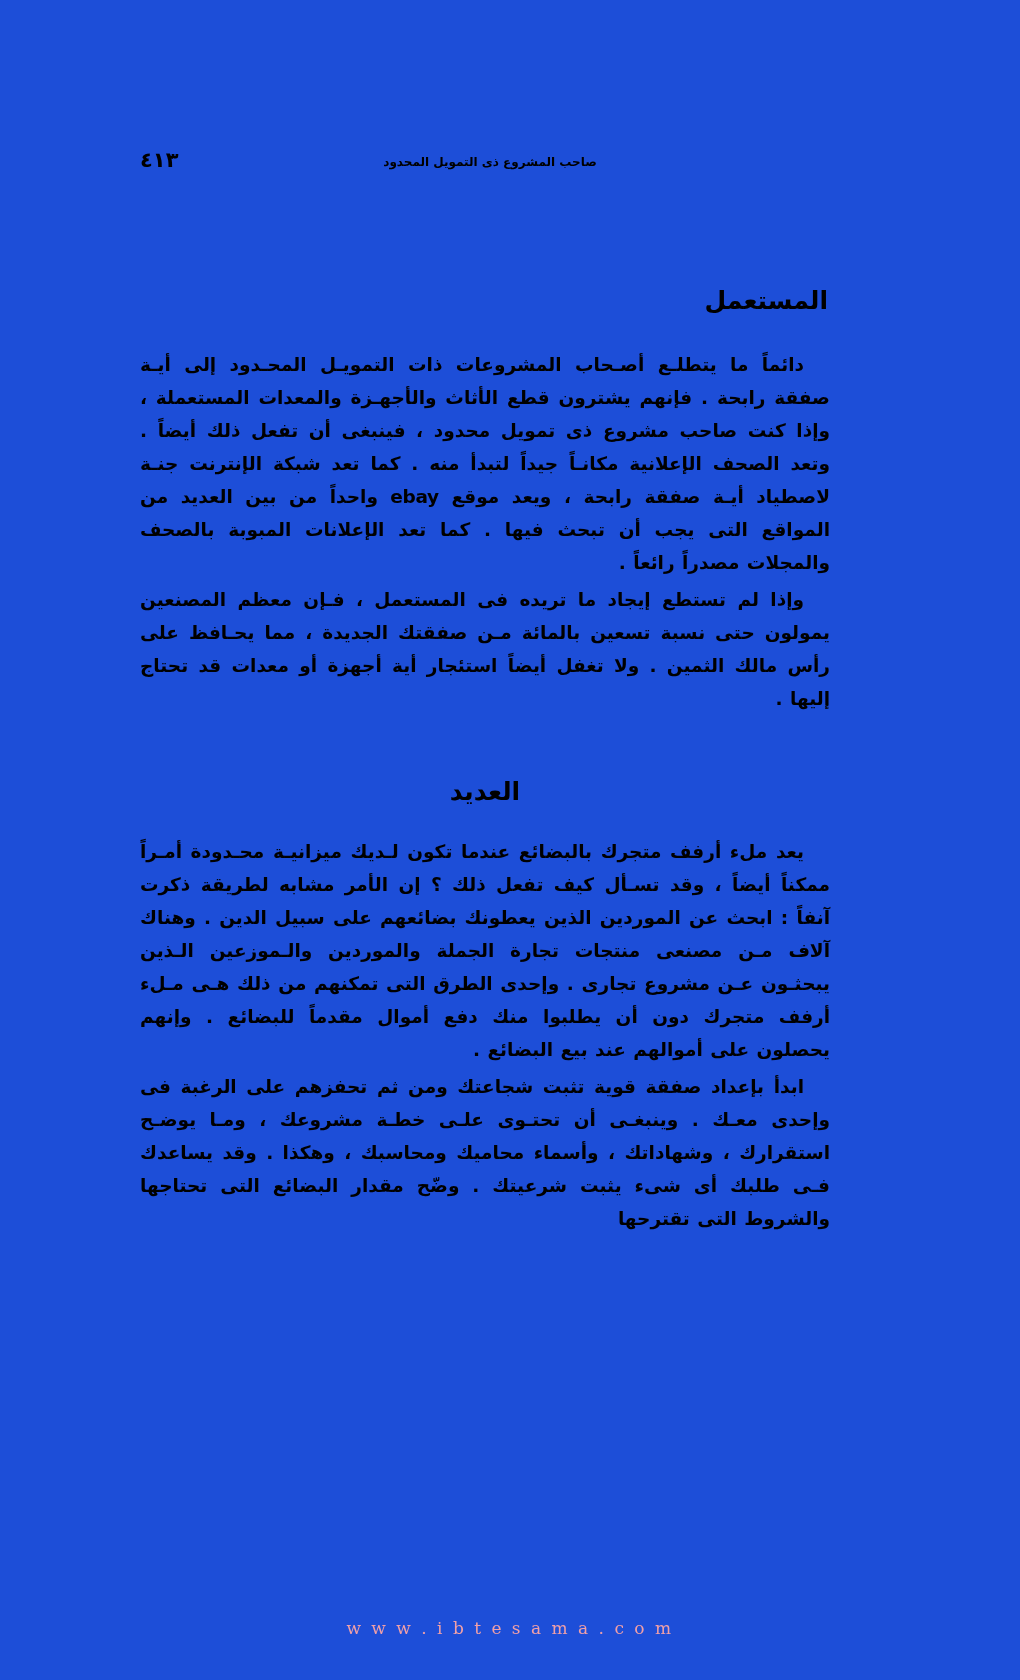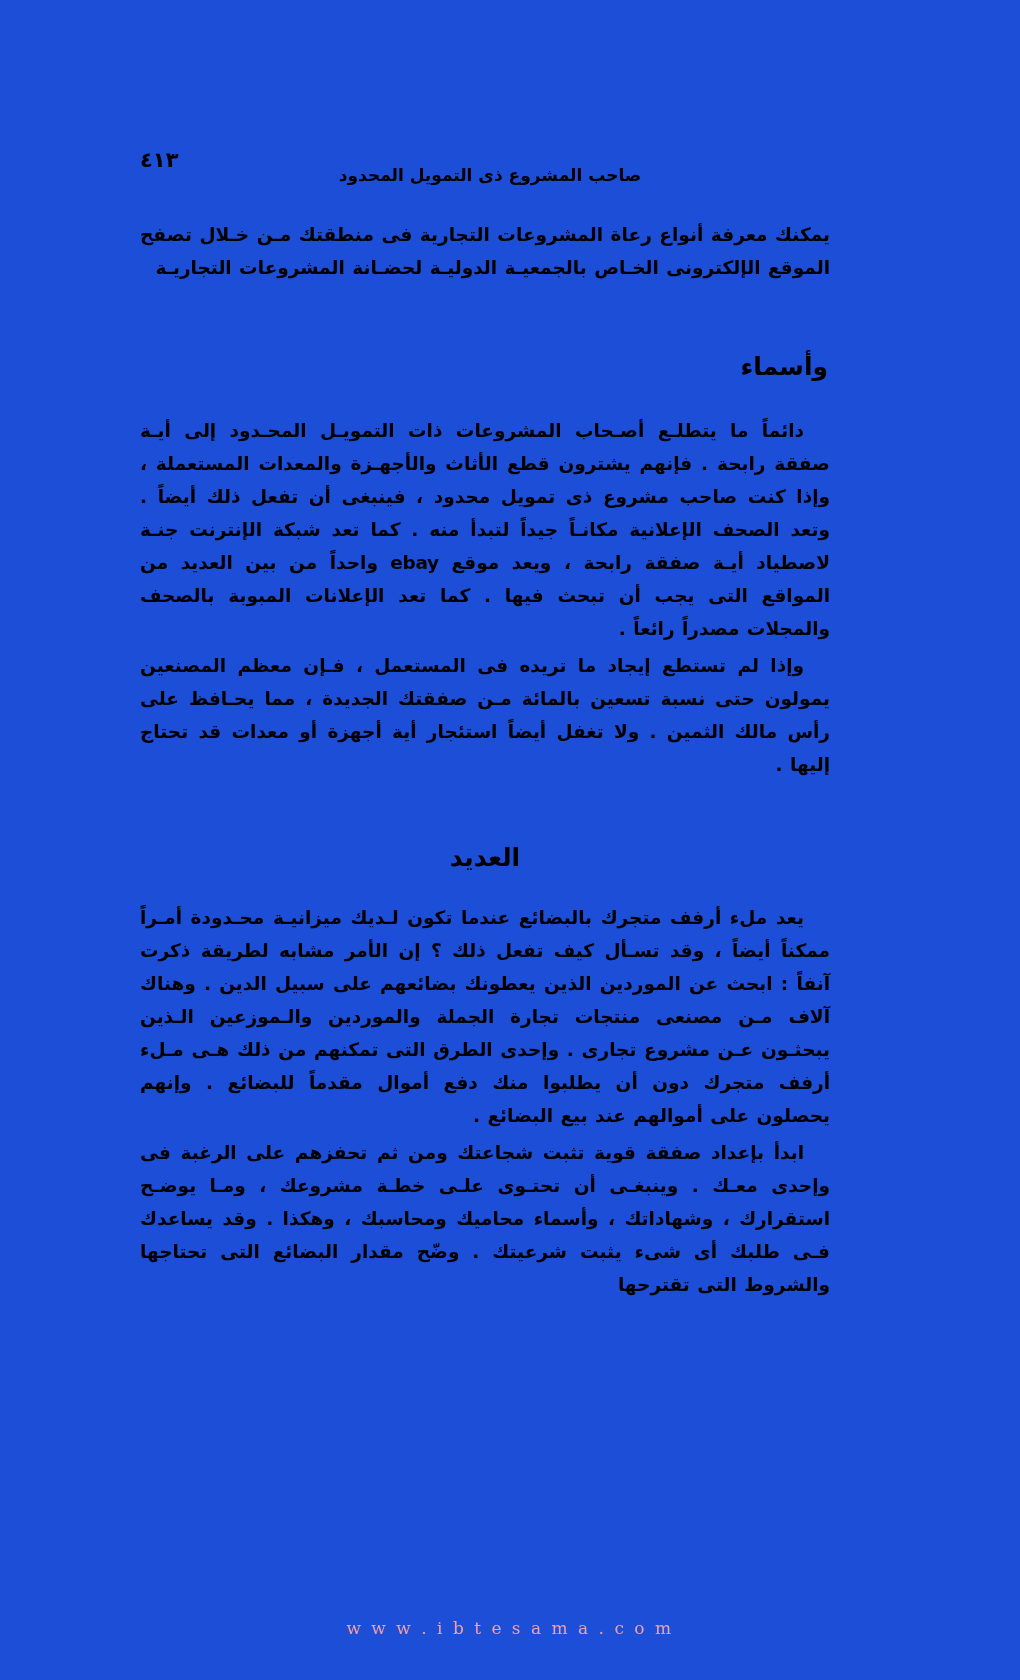--- a/index.html
+++ b/index.html
@@ -42,24 +42,24 @@
     font-size: 21px;
     font-weight: bold;
     color: #000;
     letter-spacing: 1px;
     direction: rtl;
   }
   .running-head .head-title {
     position: absolute;
     left: 0;
     right: 0;
-    top: 17px;
+    top: 7px;
     text-align: center;
     font-family: "DejaVu Sans", sans-serif;
-    font-size: 17px;
+    font-size: 12px;
     font-weight: bold;
     color: #000;
     direction: rtl;
     letter-spacing: -0.2px;
   }
 
   
   .content {
     position: absolute;
     top: 218px;
@@ -138,26 +138,25 @@
 
 <div class="page">
 
   <div class="running-head">
     <span class="folio">٤١٣</span>
     <span class="head-title">صاحب المشروع ذى التمويل المحدود</span>
   </div>
 
   <div class="content">
 
-    <p class="para">يمكنك معرفة أنواع رعاة المشروعات التجارية فى منطقتك مـن خـلال تصفح الموقع الإلكترونى الخـاص بالجمعيـة الدوليـة لحضـانة المشروعات التجاريـة</p>
 
 
     <div class="gap-before-heading-1"></div>
 
-    <h2 class="section-heading heading-right">وأسماء</h2>
+    <h2 class="section-heading heading-right">المستعمل</h2>
 
     <div class="gap-after-heading-1"></div>
 
     <p class="para indent">دائماً ما يتطلـع أصـحاب المشروعات ذات التمويـل المحـدود إلى أيـة صفقة رابحة . فإنهم يشترون قطع الأثاث والأجهـزة والمعدات المستعملة ، وإذا كنت صاحب مشروع ذى تمويل محدود ، فينبغى أن تفعل ذلك أيضاً . وتعد الصحف الإعلانية مكانـاً جيداً لتبدأ منه . كما تعد شبكة الإنترنت جنـة لاصطياد أيـة صفقة رابحة ، ويعد موقع ebay واحداً من بين العديد من المواقع التى يجب أن تبحث فيها . كما تعد الإعلانات المبوبة بالصحف والمجلات مصدراً رائعاً .</p>
 
     <div class="gap-small"></div>
 
     <p class="para indent">وإذا لم تستطع إيجاد ما تريده فى المستعمل ، فـإن معظم المصنعين يمولون حتى نسبة تسعين بالمائة مـن صفقتك الجديدة ، مما يحـافظ على رأس مالك الثمين . ولا تغفل أيضاً استئجار أية أجهزة أو معدات قد تحتاج إليها .</p>
 
     <div class="gap-before-heading-2"></div>

